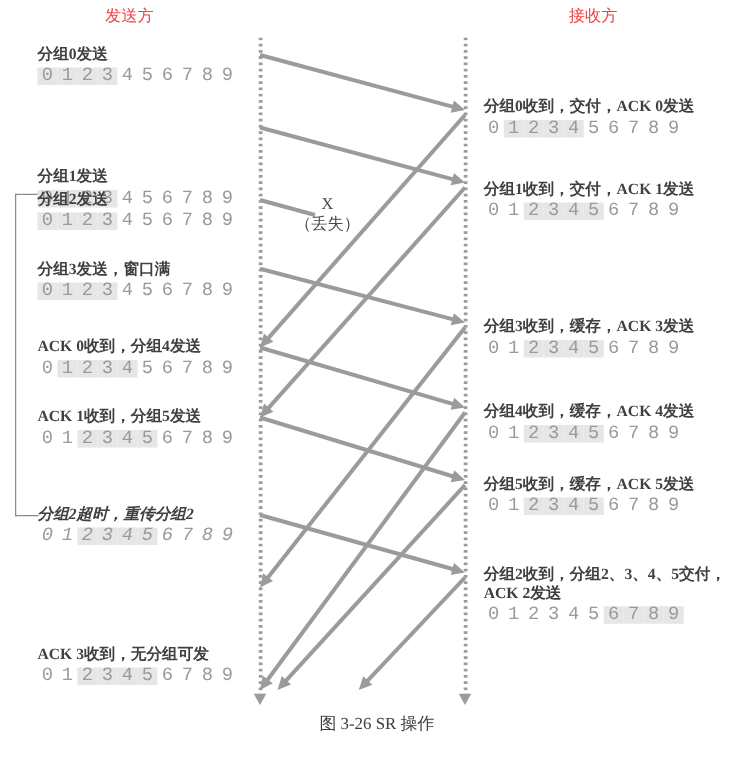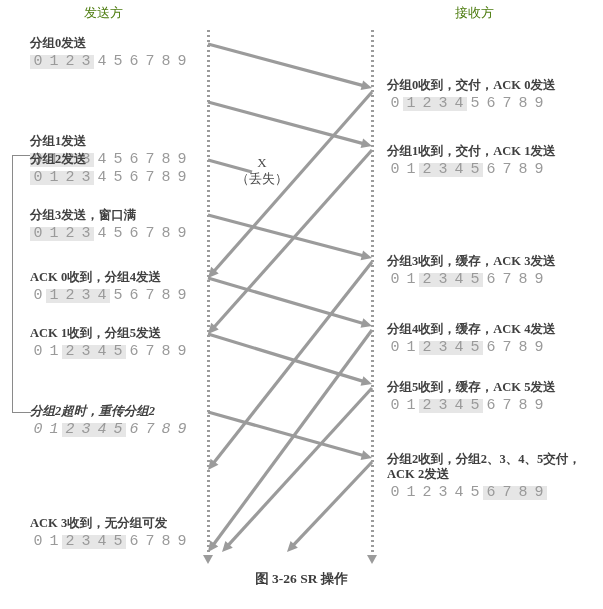--- a/index.html
+++ b/index.html
@@ -10,21 +10,21 @@
     color:#3a3a3a;
     overflow:hidden;
     position:relative;
   }
   #stage{position:absolute;left:0;top:0;width:603px;height:609px;}
 
   .col-header{
     position:absolute;
     font-family:"Liberation Sans","DejaVu Sans",sans-serif;
     font-size:13px;
-    color:#4d7c0f;
+    color:#ef4444;
     white-space:nowrap;
   }
   #hdr-sender{left:84px;top:4px;}
   #hdr-receiver{left:455px;top:4px;}
 
   
   .timeline{
     position:absolute;
     width:3px;
     background-image:linear-gradient(to bottom,#9b9b9b 0px,#9b9b9b 2px,transparent 2px,transparent 5px);
@@ -92,21 +92,20 @@
     border-bottom:1.4px solid #8a8a8a;
   }
 
   .figcaption{
     position:absolute;
     width:100%;
     text-align:center;
     font-family:"Liberation Serif","DejaVu Serif",serif;
     font-size:13.5px;
     color:#3c3c3c;
-    font-weight:bold;
   }
 
   svg#arrows{position:absolute;left:0;top:0;width:603px;height:609px;}
 </style>
 </head>
 <body>
 
 <div id="stage">
 
   <div class="col-header" id="hdr-sender">发送方</div>

